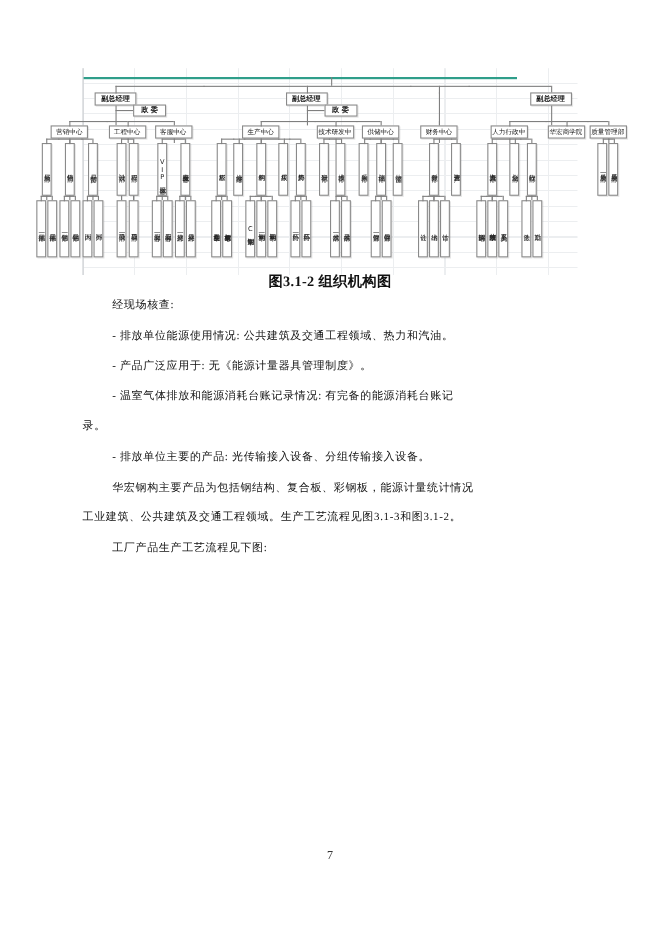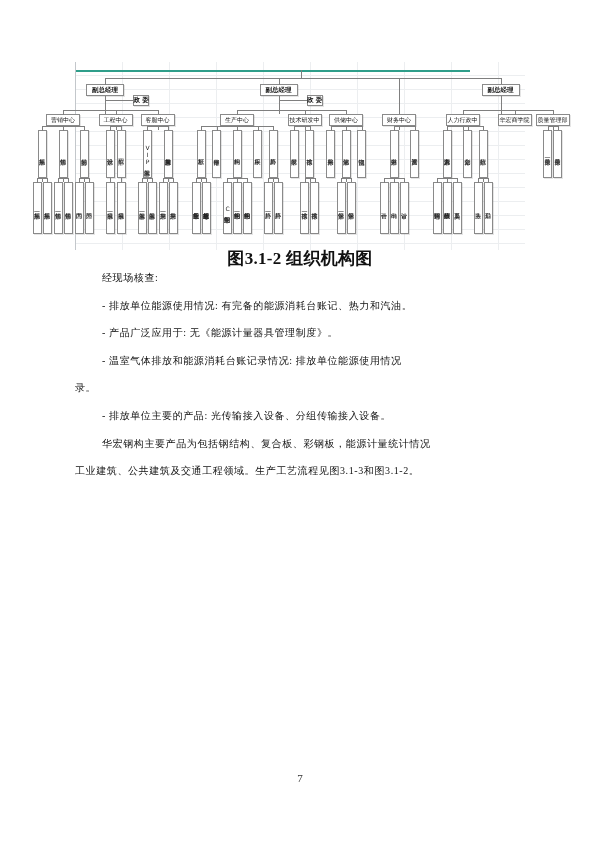--- a/index.html
+++ b/index.html
@@ -46,22 +46,22 @@
   .head-box{
     position:absolute;left:50%;top:0;transform:translateX(-50%);
     width:38px;height:12px;background:#fff;border:1px solid var(--bd);
     font-size:6.5px;font-weight:bold;display:flex;align-items:center;justify-content:center;
     white-space:nowrap;box-shadow:1px 1px 0 rgba(0,0,0,.10);
   }
   .head-drop{position:absolute;left:50%;top:12px;bottom:0;width:0;border-left:1px solid var(--ln);}
   .ghost-drop{position:absolute;left:50%;top:0;bottom:0;width:0;border-left:1px solid var(--ln);}
   .aside-line{position:absolute;left:50%;top:16px;width:32px;border-top:1px solid var(--ln);}
   .aside-box{
-    position:absolute;left:50%;margin-left:28px;top:11px;
-    width:16px;height:11px;background:#fff;border:1px solid var(--bd);
+    position:absolute;left:50%;margin-left:16px;top:11px;
+    width:30px;height:11px;background:#fff;border:1px solid var(--bd);
     font-size:6.5px;font-weight:bold;display:flex;align-items:center;justify-content:center;
     white-space:nowrap;box-shadow:1px 1px 0 rgba(0,0,0,.10);
   }
 
   .c-node{padding-left:2px;padding-right:2px;}
   .c-box{
     width:34px;height:12px;background:#fff;border:1px solid var(--bd);
     font-size:6px;display:flex;align-items:center;justify-content:center;white-space:nowrap;
     box-shadow:1px 1px 0 rgba(0,0,0,.10);
   }
@@ -70,21 +70,21 @@
     width:9px;background:#fff;border:1px solid var(--bd);
     display:flex;align-items:center;justify-content:center;overflow:hidden;
     box-shadow:1px 1px 0 rgba(0,0,0,.10);
   }
   .v-box .vtxt{writing-mode:vertical-lr;text-orientation:upright;font-size:6px;line-height:1;color:#222;}
   .lvl3{height:48px;}
   .lvl4{height:52px;}
 
   
   .caption{position:absolute;left:0;top:247px;width:100%;text-align:center;
-    font-size:17px;font-weight:bold;letter-spacing:.3px;}
+    font-size:13px;font-weight:bold;letter-spacing:.3px;}
   .body-text{position:absolute;left:75px;top:264px;width:470px;}
   .tline{height:27.6px;line-height:27.6px;font-size:10px;letter-spacing:.6px;white-space:nowrap;}
   .tline.indent{padding-left:27px;}
   .page-num{position:absolute;left:0;top:772px;width:100%;text-align:center;font-size:11px;color:#333;}
 </style>
 </head>
 <body>
 
 <div class="page">
 
@@ -479,24 +479,25 @@
             </div>
           </div>
         </div>
       </div>
   </div>
 
   <div class="caption">图3.1-2 组织机构图</div>
 
   <div class="body-text" id="body-text">
       <div class="tline indent">经现场核查:</div>
-      <div class="tline indent">- 排放单位能源使用情况: 有完备的能源消耗台账记、热力和汽油。</div>
+      <div class="tline indent">- 排放单位能源使用情况: 公共建筑及交通工程领域、热力和汽油。</div>
       <div class="tline indent">- 产品广泛应用于: 无《能源计量器具管理制度》。</div>
-      <div class="tline indent">- 温室气体排放和能源消耗台账记录情况: 排放单位能源使用情况</div>
+      <div class="tline indent">- 温室气体排放和能源消耗台账记录情况: 有完备的能源消耗台账记</div>
       <div class="tline">录。</div>
       <div class="tline indent">- 排放单位主要的产品: 光传输接入设备、分组传输接入设备。</div>
       <div class="tline indent">华宏钢构主要产品为包括钢结构、复合板、彩钢板，能源计量统计情况</div>
       <div class="tline">工业建筑、公共建筑及交通工程领域。生产工艺流程见图3.1-3和图3.1-2。</div>
+      <div class="tline indent">工厂产品生产工艺流程见下图:</div>
     </div>
 
   <div class="page-num">7</div>
 
 </div>
 
 </body></html>

